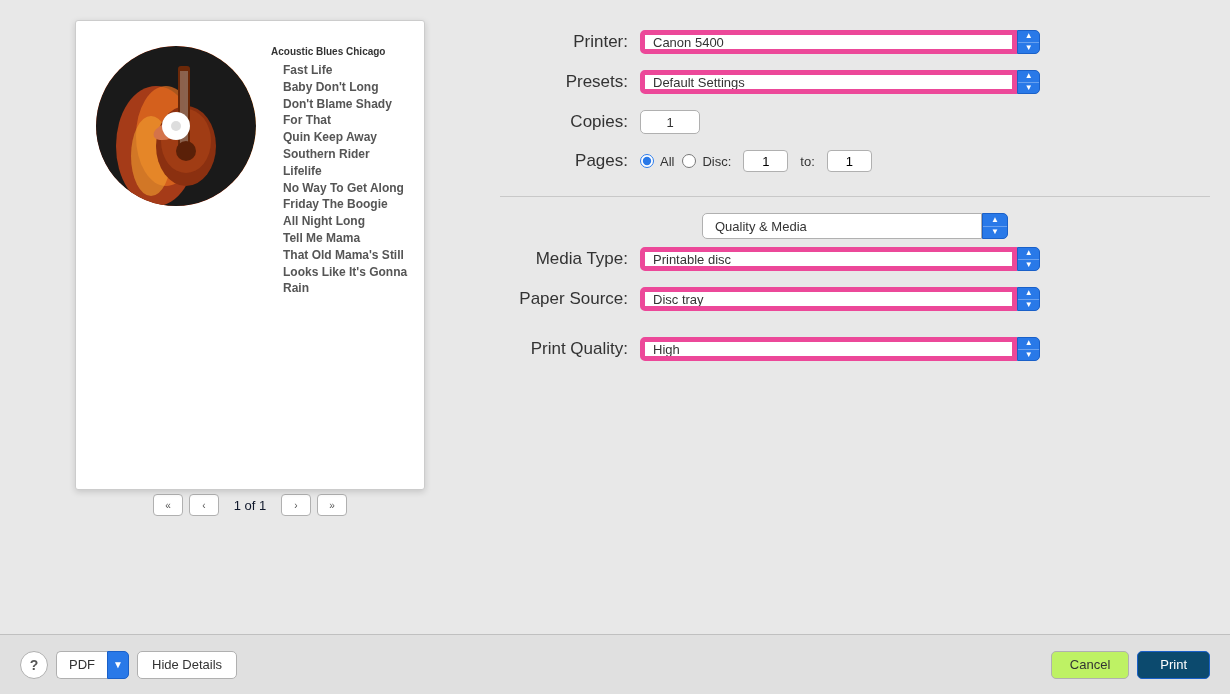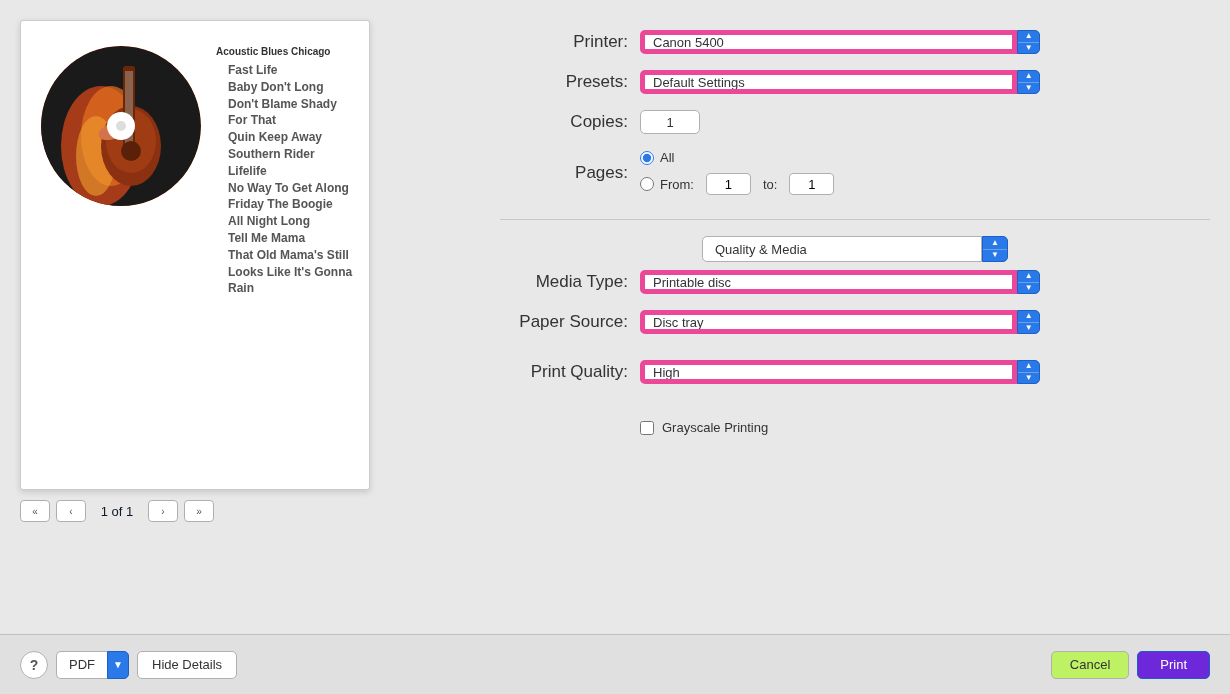--- a/index.html
+++ b/index.html
@@ -18,21 +18,22 @@
       display: flex;
       flex: 1;
       padding: 20px;
       gap: 20px;
     }
 
     
     .preview-panel {
       display: flex;
       flex-direction: column;
-      gap: 10px;
+      align-items: center;
+      gap: 4px;
       min-width: 460px;
     }
 
     .preview-box {
       width: 350px;
       height: 470px;
       background: white;
       border: 1px solid #ccc;
       border-radius: 3px;
       box-shadow: 0 2px 6px rgba(0,0,0,0.15);
@@ -198,21 +199,21 @@
       border: 1px solid #b0b0b0;
       border-radius: 5px;
       padding: 0 8px;
       font-size: 13px;
       color: #333;
       text-align: center;
     }
 
     .radio-group {
       display: flex;
-      flex-direction: column;
+      flex-direction: row;
       gap: 8px;
     }
 
     .radio-line {
       display: flex;
       align-items: center;
       gap: 6px;
     }
 
     .radio-input {
@@ -374,21 +375,21 @@
       border: 1px solid #b0b0b0;
       border-radius: 5px;
       font-size: 13px;
       color: #333;
       cursor: pointer;
     }
 
     .print-btn {
       padding: 0 22px;
       height: 28px;
-      background: #6d28d9;
+      background: #0c4a6e;
       border: 1px solid #1a60c8;
       border-radius: 5px;
       font-size: 13px;
       color: white;
       cursor: pointer;
       font-weight: 500;
     }
   </style>
 </head>
 <body>
@@ -501,21 +502,21 @@
     <div class="form-row">
       <div class="form-label">Pages:</div>
       <div class="form-control">
         <div class="radio-group">
           <div class="radio-line">
             <input type="radio" class="radio-input" name="pages" checked="" style="">
             <span class="radio-label">All</span>
           </div>
           <div class="radio-line">
             <input type="radio" class="radio-input" name="pages" style="">
-            <span class="radio-label">From:</span>
+            <span class="radio-label">Disc:</span>
             <input type="text" class="page-num-input" value="1" style="margin-left: 6px;">
             <span class="to-label">to:</span>
             <input type="text" class="page-num-input" value="1" style="">
           </div>
         </div>
       </div>
     </div>
 
     <hr class="divider">
 
@@ -569,24 +570,20 @@
             <option>High</option>
           </select>
           <div class="stepper-btn">
             <div class="stepper-up">▲</div>
             <div class="stepper-down">▼</div>
           </div>
         </div>
       </div>
     </div>
 
-    <div class="checkbox-row">
-      <input type="checkbox" class="checkbox-input" style="">
-      <span class="radio-label">Grayscale Printing</span>
-    </div>
 
   </div>
 </div>
 
 <div class="bottom-bar">
   <button class="help-btn">?</button>
 
   <div class="pdf-btn-group">
     <button class="pdf-btn-main">PDF</button>
     <div class="pdf-btn-arrow">▼</div>

